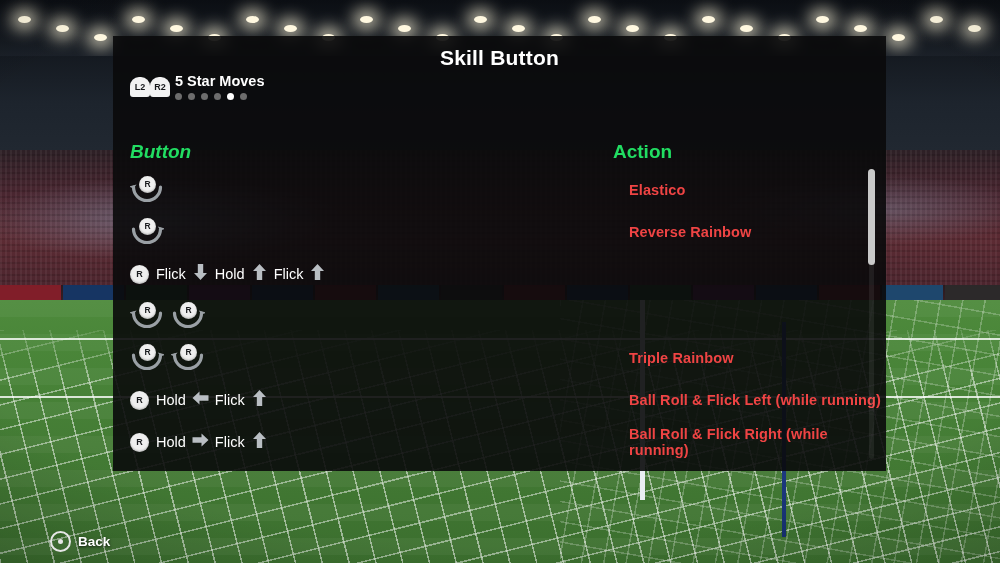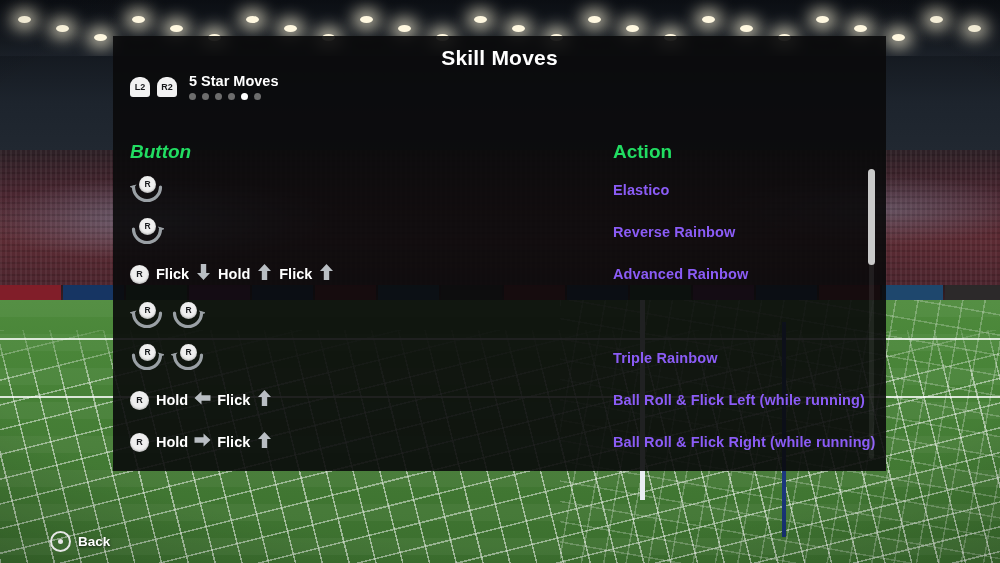--- a/index.html
+++ b/index.html
@@ -56,53 +56,53 @@
     background:radial-gradient(ellipse 130% 115% at 50% 45%, rgba(0,0,0,0) 45%, rgba(0,0,0,.55) 100%);}
 
   
   #panel{position:absolute;left:113px;top:36px;width:773px;height:435px;
     background:rgba(10,10,11,.90);}
   #panel-title{position:absolute;left:0;top:0;width:773px;height:44px;
     line-height:44px;text-align:center;color:#fff;font-size:21px;font-weight:bold;
     letter-spacing:.2px;}
 
   
-  #page-row{position:absolute;left:17px;top:38px;display:flex;align-items:center;gap:7px;}
+  #page-row{position:absolute;left:17px;top:38px;display:flex;align-items:center;}
   .trigger-btn{width:20px;height:20px;background:#f2f2f2;
     border-radius:9px 9px 3px 3px;color:#15171a;font-size:9px;font-weight:bold;
     display:flex;align-items:center;justify-content:center;line-height:1;}
   #page-label-wrap{margin-left:5px;}
   #page-label{color:#fff;font-size:14.5px;font-weight:bold;line-height:15px;}
   #page-dots{display:flex;gap:6px;margin-top:4px;}
   .dot{width:7px;height:7px;border-radius:50%;background:#6d6d6d;}
   .dot.on{background:#ffffff;}
 
   
   .col-head{position:absolute;top:105px;color:#21dd62;font-size:19px;font-weight:bold;}
   #head-button{left:17px;font-style:italic;}
   #head-action{left:500px;}
 
   
   #rows{position:absolute;left:0;top:133px;width:773px;height:290px;overflow:hidden;}
   .row{position:absolute;left:0;width:773px;height:42px;}
   .row .btn-cell{position:absolute;left:17px;top:0;height:42px;display:flex;align-items:center;gap:7px;}
-  .row .act-cell{position:absolute;left:500px;top:0;height:42px;display:flex;align-items:center;
-    color:#8b5cf6;font-size:14.5px;font-weight:bold;letter-spacing:.1px;}
+  .row .act-cell{position:absolute;left:516px;top:0;height:42px;display:flex;align-items:center;
+    color:#ef4444;font-size:14.5px;font-weight:bold;letter-spacing:.1px;}
 
   
   .stick{position:relative;width:34px;height:30px;flex:0 0 auto;}
   .stick .knob{position:absolute;left:9px;top:1px;width:17px;height:17px;border-radius:50%;
     background:#efefef;color:#1b1d20;font-size:8.5px;font-weight:bold;
     display:flex;align-items:center;justify-content:center;line-height:1;
     box-shadow:inset 0 -1px 2px rgba(0,0,0,.25);}
   .stick svg{position:absolute;left:0;top:0;}
   .stick.plain{width:19px;height:19px;}
   .stick.plain .knob{left:0;top:0;width:19px;height:19px;font-size:9px;}
 
-  .kw{color:#ffffff;font-size:14.5px;font-weight:bold;white-space:nowrap;}
+  .kw{color:#ffffff;font-size:14.5px;font-weight:normal;white-space:nowrap;}
   .arw{display:inline-block;flex:0 0 auto;}
 
   
   #scrollbar{position:absolute;left:755px;top:133px;width:7px;height:290px;}
   #scroll-track{position:absolute;left:1px;top:0;width:5px;height:290px;
     background:rgba(255,255,255,.07);border-radius:3px;}
   #scroll-thumb{position:absolute;left:0;top:0;width:7px;height:96px;
     background:#c9c9c9;border-radius:4px;}
 
   
@@ -183,21 +183,21 @@
     </div>
   <div id="net2"></div>
   <div id="net"></div>
   <div class="goalpost" style="left:640px;top:300px;width:5px;height:200px;"></div>
   <div class="cornerflag" style="left:782px;top:322px;height:215px;"></div>
   <div class="vignette"></div>
 </div>
 
 <div id="panel">
 
-  <div id="panel-title">Skill Moves</div>
+  <div id="panel-title">Skill Button</div>
 
   <div id="page-row">
     <div class="trigger-btn">L2</div>
     <div class="trigger-btn">R2</div>
     <div id="page-label-wrap">
       <div id="page-label">5 Star Moves</div>
       <div id="page-dots">
           <div class="dot"></div>
           <div class="dot"></div>
           <div class="dot"></div>
@@ -247,21 +247,20 @@
             </svg></span>
           <span class="kw">Hold</span>
           <span class="arw"><svg width="15" height="18" viewBox="0 0 15 18" style="transform:rotate(0deg)">
               <path d="M7.5 1 L14 8 L10.2 8 L10.2 17 L4.8 17 L4.8 8 L1 8 Z" fill="#b9bec3"></path>
             </svg></span>
           <span class="kw">Flick</span>
           <span class="arw"><svg width="15" height="18" viewBox="0 0 15 18" style="transform:rotate(0deg)">
               <path d="M7.5 1 L14 8 L10.2 8 L10.2 17 L4.8 17 L4.8 8 L1 8 Z" fill="#b9bec3"></path>
             </svg></span>
         </div>
-        <div class="act-cell">Advanced Rainbow</div>
       </div>
       <div class="row" style="top: 126px;">
         <div class="btn-cell">
           <span class="stick">
             <svg width="34" height="30" viewBox="0 0 34 30">
               <path d="M3.5 12 A13.5 13.5 0 0 0 30.5 12" fill="none" stroke="#9aa0a5" stroke-width="3.2" stroke-linecap="round"></path>
               <path d="M3.5 13.5 L-0.6 16.6 L7.2 16.6 Z" fill="#9aa0a5" transform="rotate(164 3.5 13.5)"></path>
             </svg>
             <span class="knob">R</span>
           </span>

